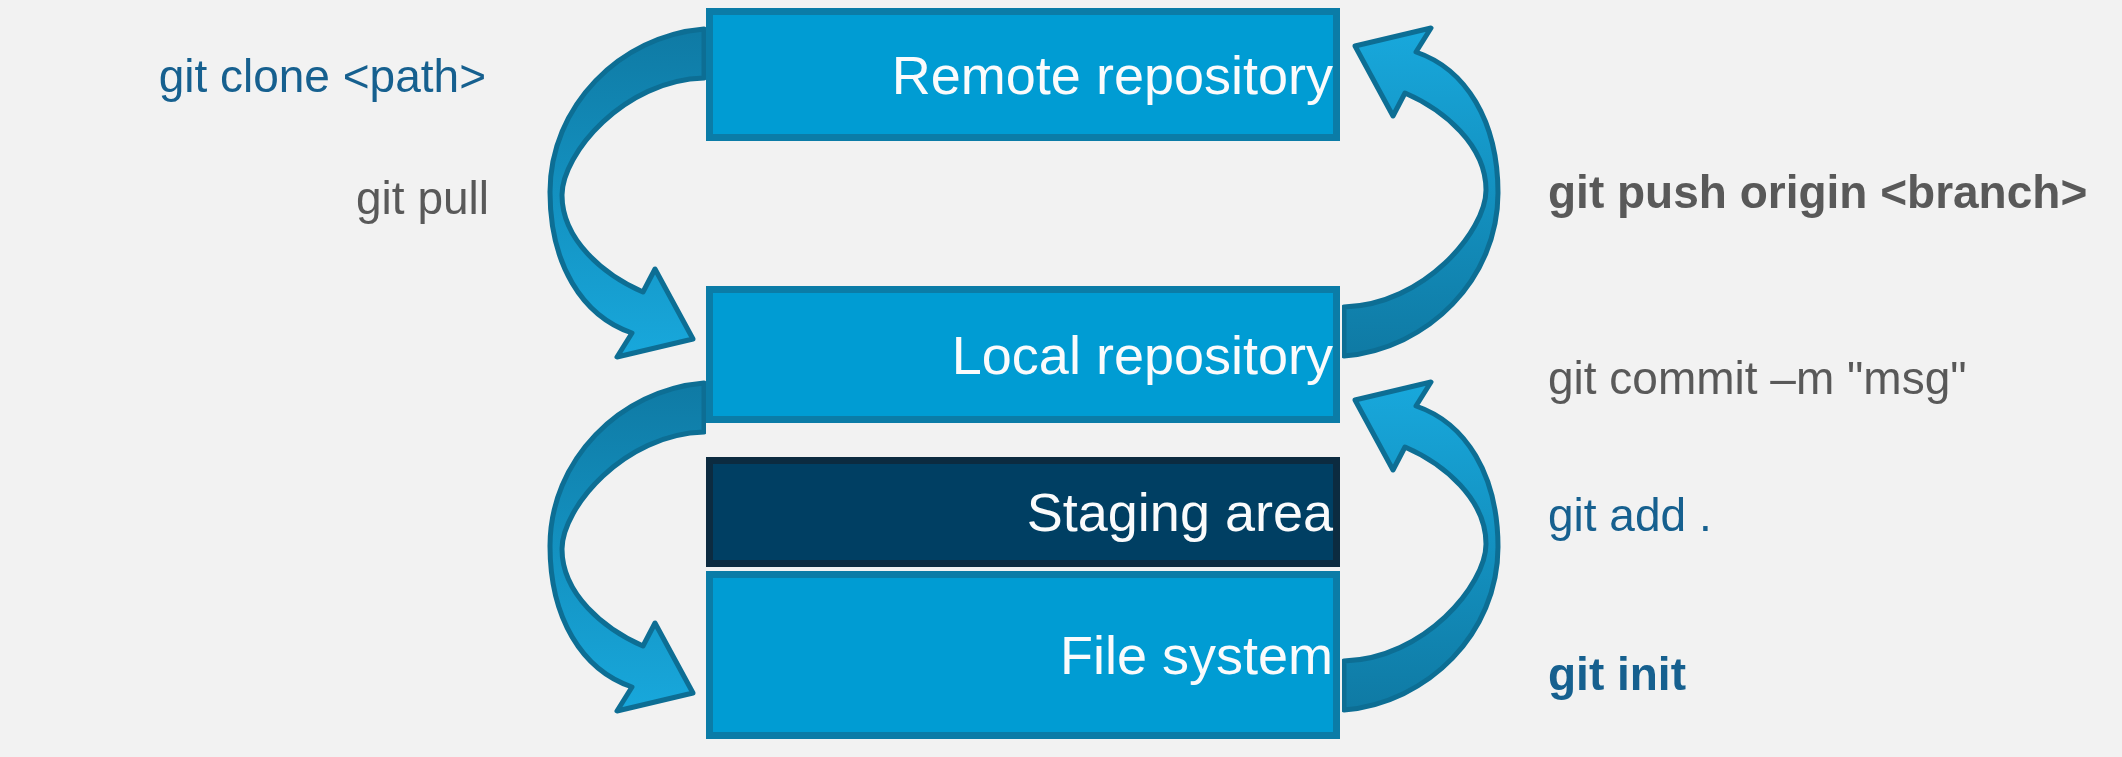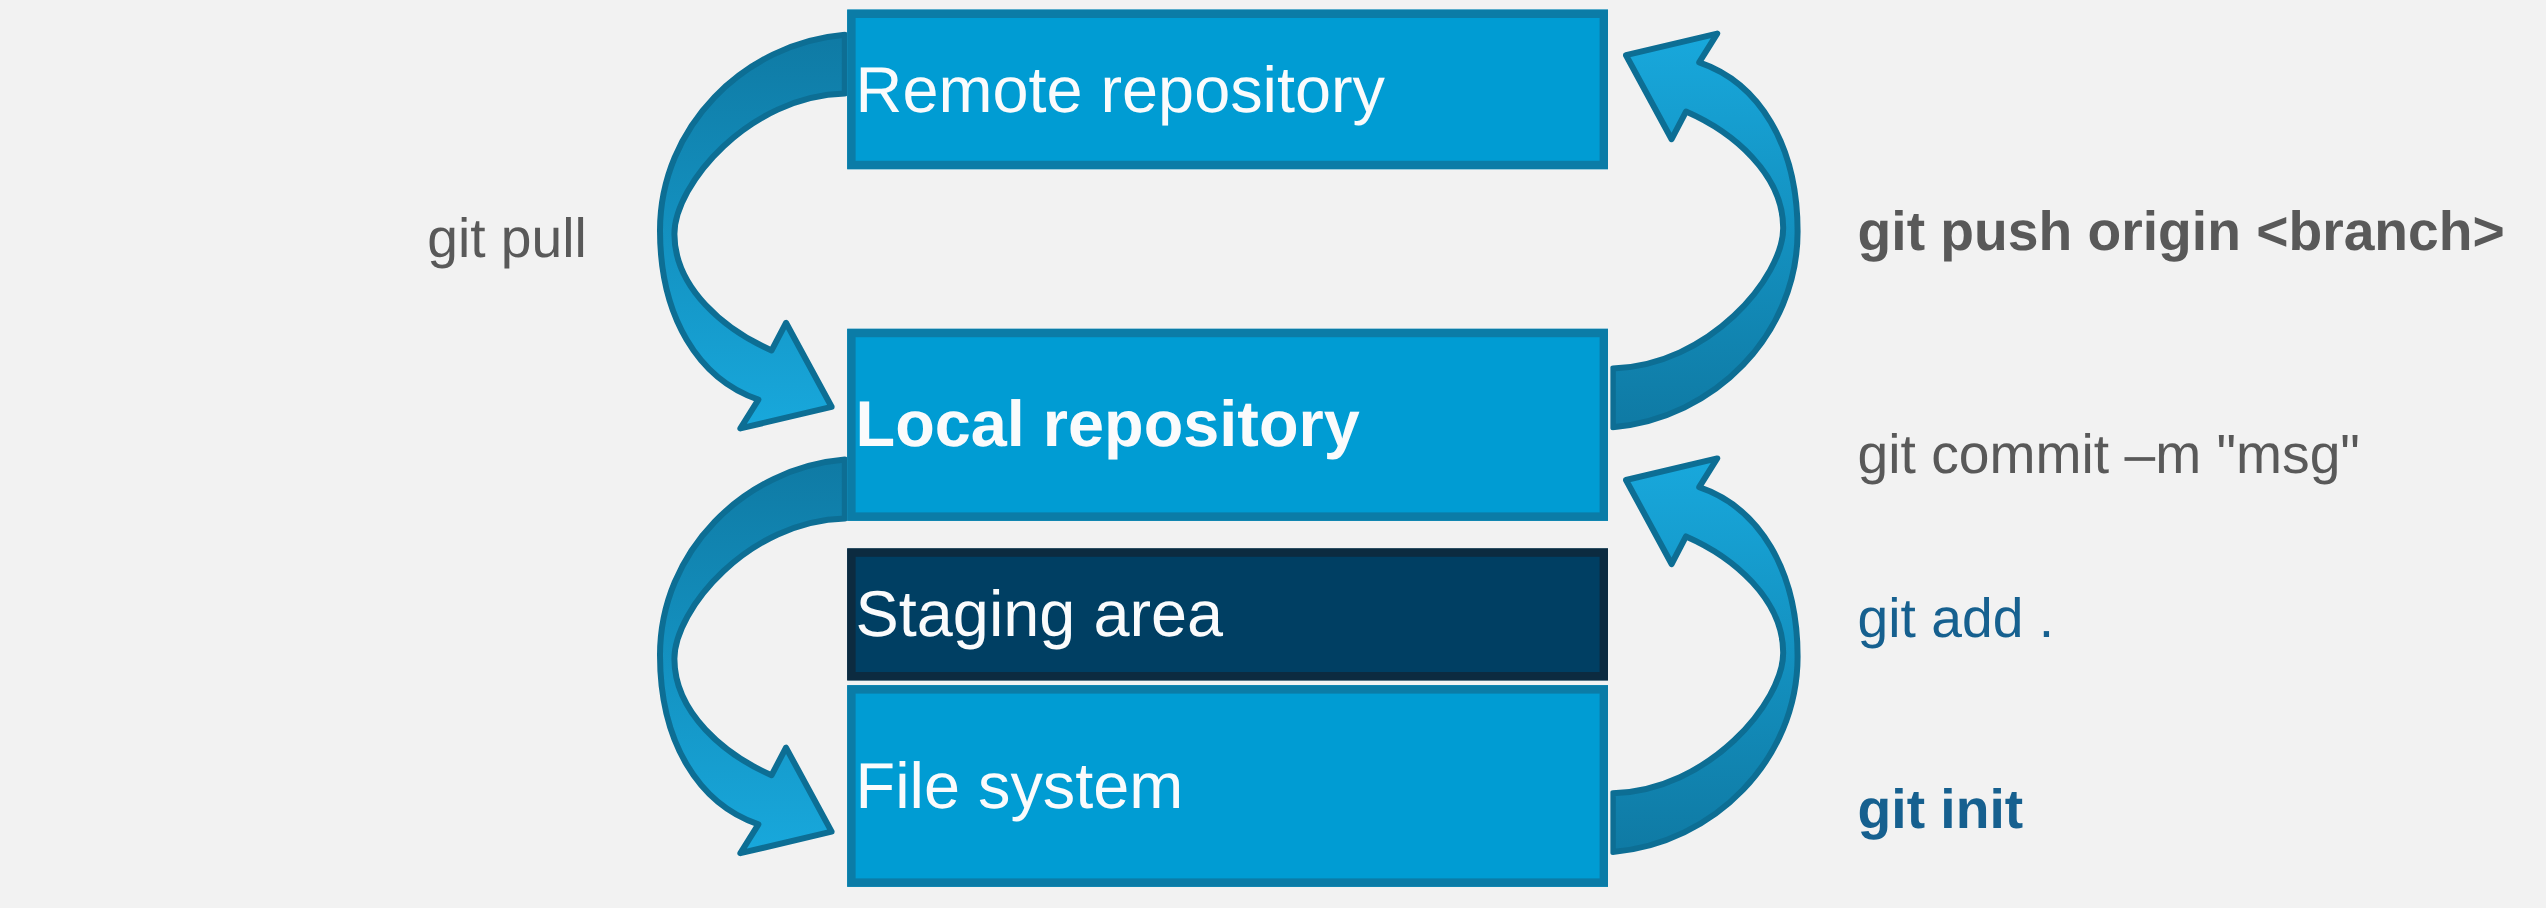--- a/index.html
+++ b/index.html
@@ -23,29 +23,29 @@
   .canvas{
     position:relative;
     width:2122px;height:757px;
     background:var(--background);
     overflow:hidden;
   }
   .node{
     position:absolute;
     left:706px;width:634px;
     box-sizing:border-box;
-    display:flex;align-items:center;justify-content:flex-start;
+    display:flex;align-items:center;justify-content:flex-end;
     background:var(--node-fill);
     border:7px solid var(--node-border);
     color:var(--node-text);
     font-size:54px;
     white-space:nowrap;
   }
   .node.remote{top:8px;height:133px;}
-  .node.local{top:274px;height:160px;font-weight:bold;}
+  .node.local{top:286px;height:137px;}
   .node.staging{
     top:457px;height:110px;
     background:var(--staging-fill);
     border-color:var(--staging-border);
   }
   .node.filesystem{top:571px;height:168px;}
   .cmd{
     position:absolute;
     font-size:46px;
     line-height:1.15;
@@ -149,19 +149,20 @@
   <div class="node local">
     <span>Local repository</span>
   </div>
   <div class="node staging">
     <span>Staging area</span>
   </div>
   <div class="node filesystem">
     <span>File system</span>
   </div>
 
+  <div class="cmd blue r cmd-clone">git clone &lt;path&gt;</div>
   <div class="cmd r cmd-pull">git pull</div>
   <div class="cmd cmd-push">git push origin &lt;branch&gt;</div>
   <div class="cmd cmd-commit">git commit –m "msg"</div>
   <div class="cmd blue cmd-add">git add .</div>
   <div class="cmd blue cmd-init">git init</div>
 
 </div>
 
 </body></html>

